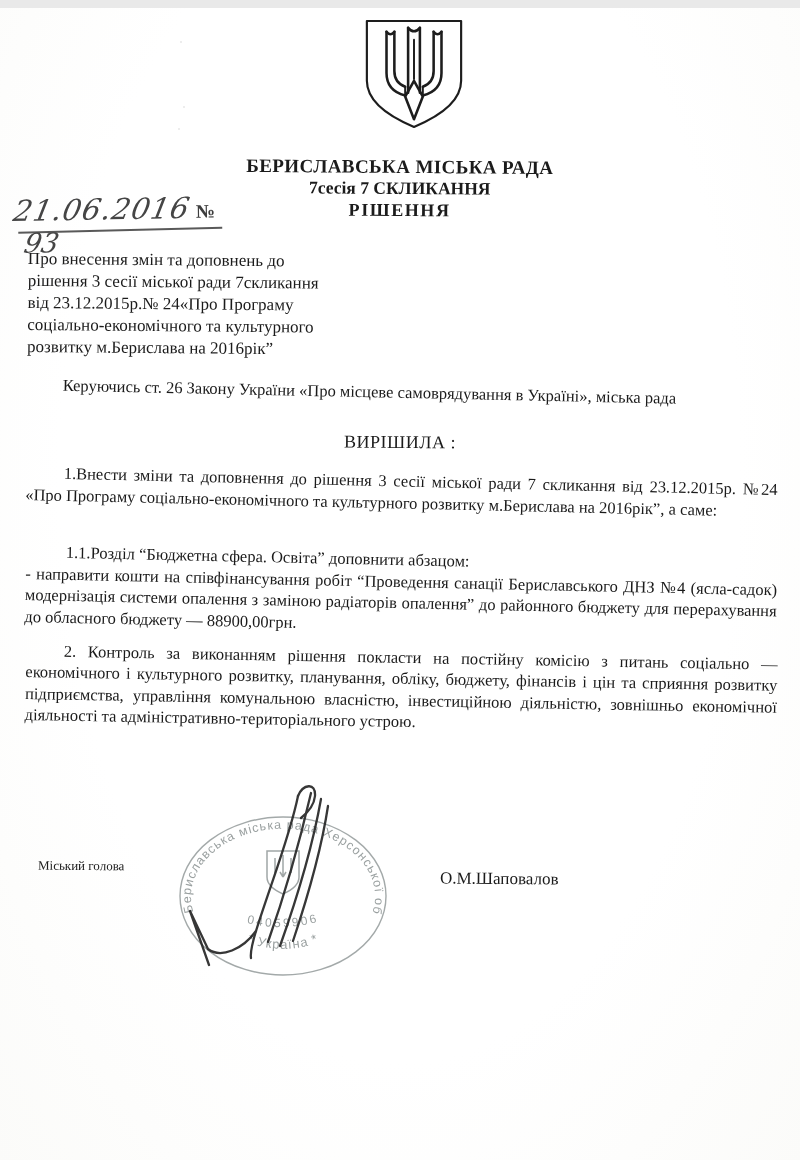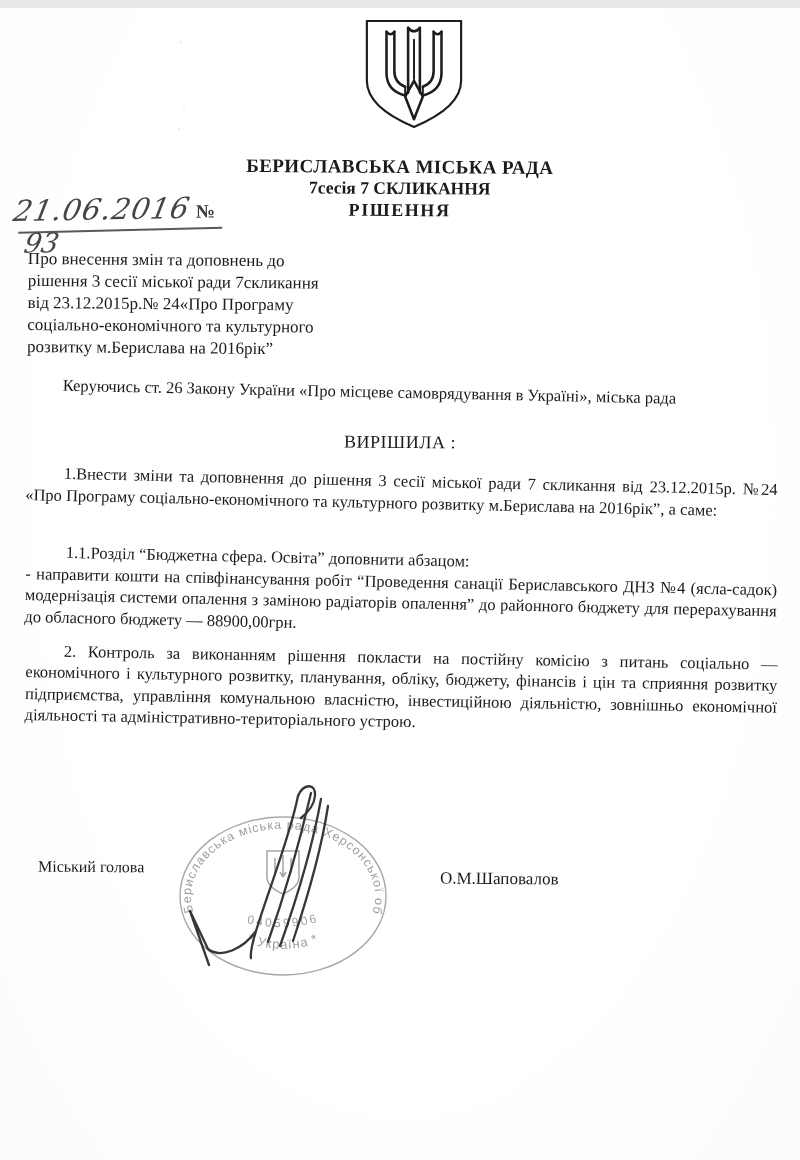--- a/index.html
+++ b/index.html
@@ -57,21 +57,21 @@
   .para{
     position:absolute;left:26px;width:752px;margin:0;
     font-size:16.5px;line-height:21.5px;text-align:justify;
     transform-origin:0 0;
   }
   .p1{top:454px;text-indent:38px;transform:rotate(1.3deg);}
   .p11{top:533px;transform:rotate(1.25deg);}
   .p11 .t{text-indent:40px;}
   .p2{top:632px;text-indent:38px;transform:rotate(1.05deg);line-height:21.3px;}
   
-  .sig-title{position:absolute;left:38px;top:850px;font-size:16px;transform:rotate(0.4deg);}
+  .sig-title{position:absolute;left:38px;top:850px;font-size:13px;transform:rotate(0.4deg);}
   .sig-name{position:absolute;left:440px;top:861px;font-size:17px;transform:rotate(0.5deg);}
   .stamp{position:absolute;left:163px;top:773px;width:244px;height:218px;filter:blur(.3px);}
   .stamp text{font-family:"Liberation Sans", sans-serif;}
   
   .speck{position:absolute;width:2px;height:2px;border-radius:50%;background:rgba(60,60,60,.12);}
 </style>
 </head>
 <body>
 
 <div class="page">

